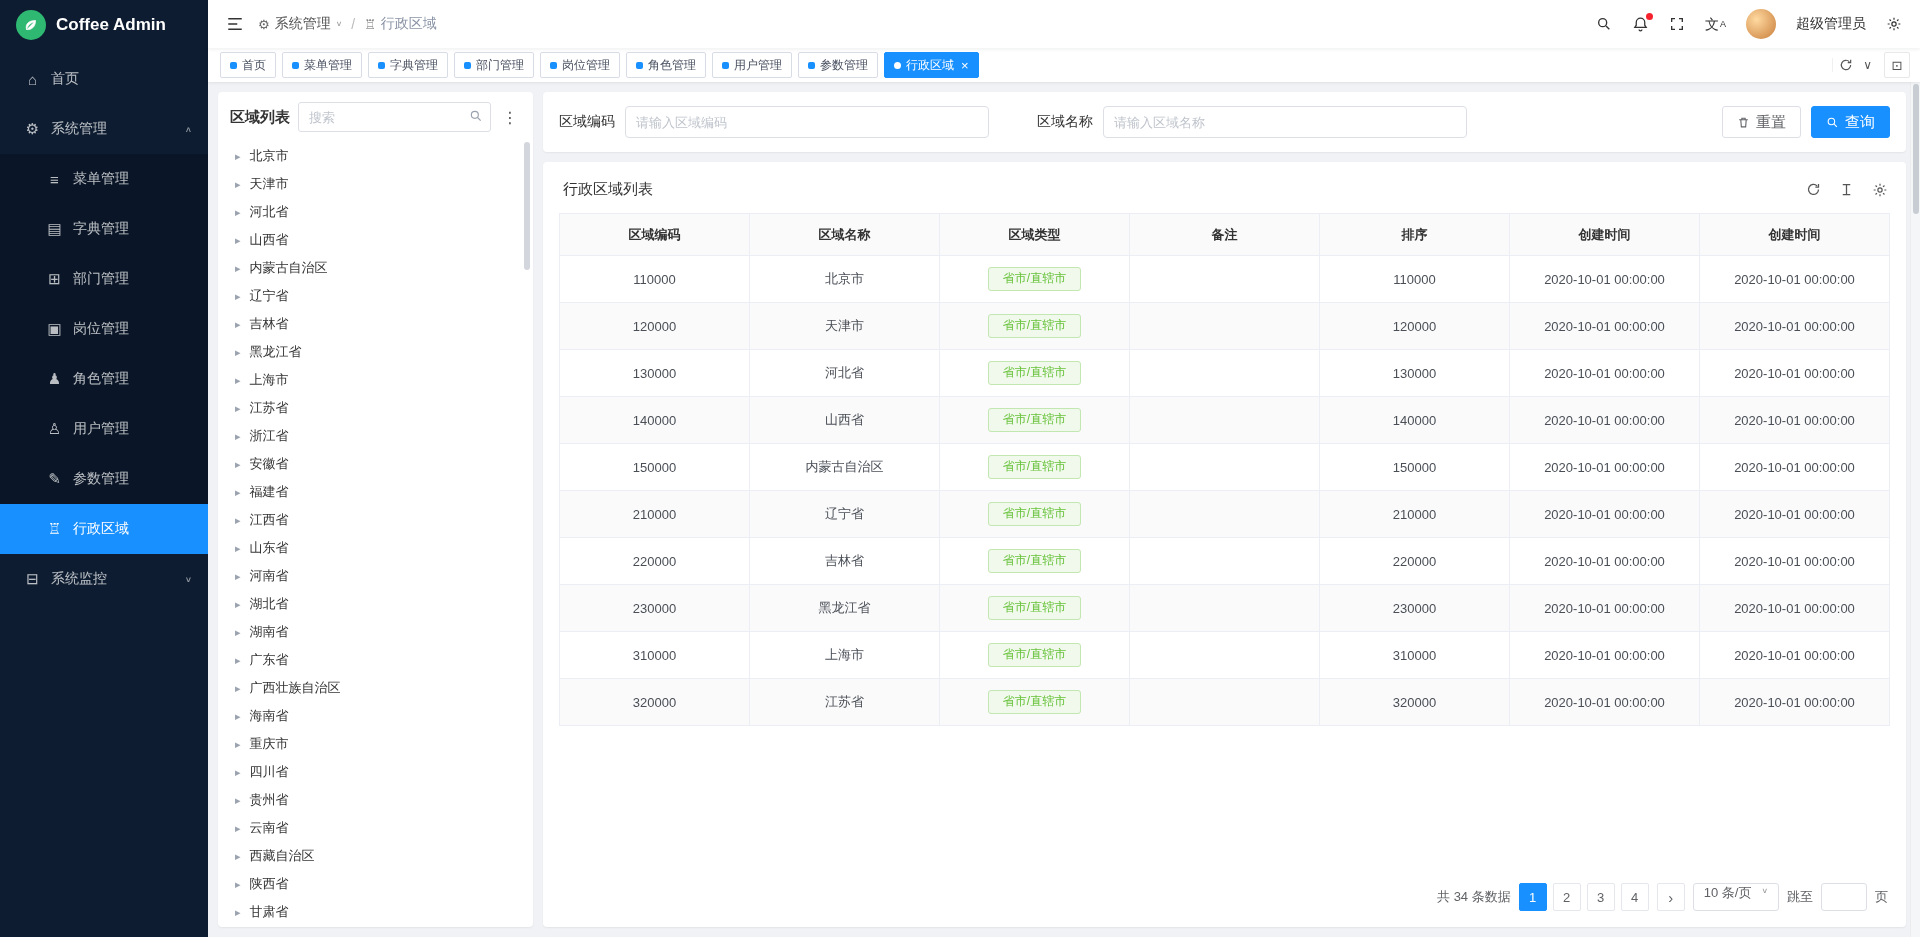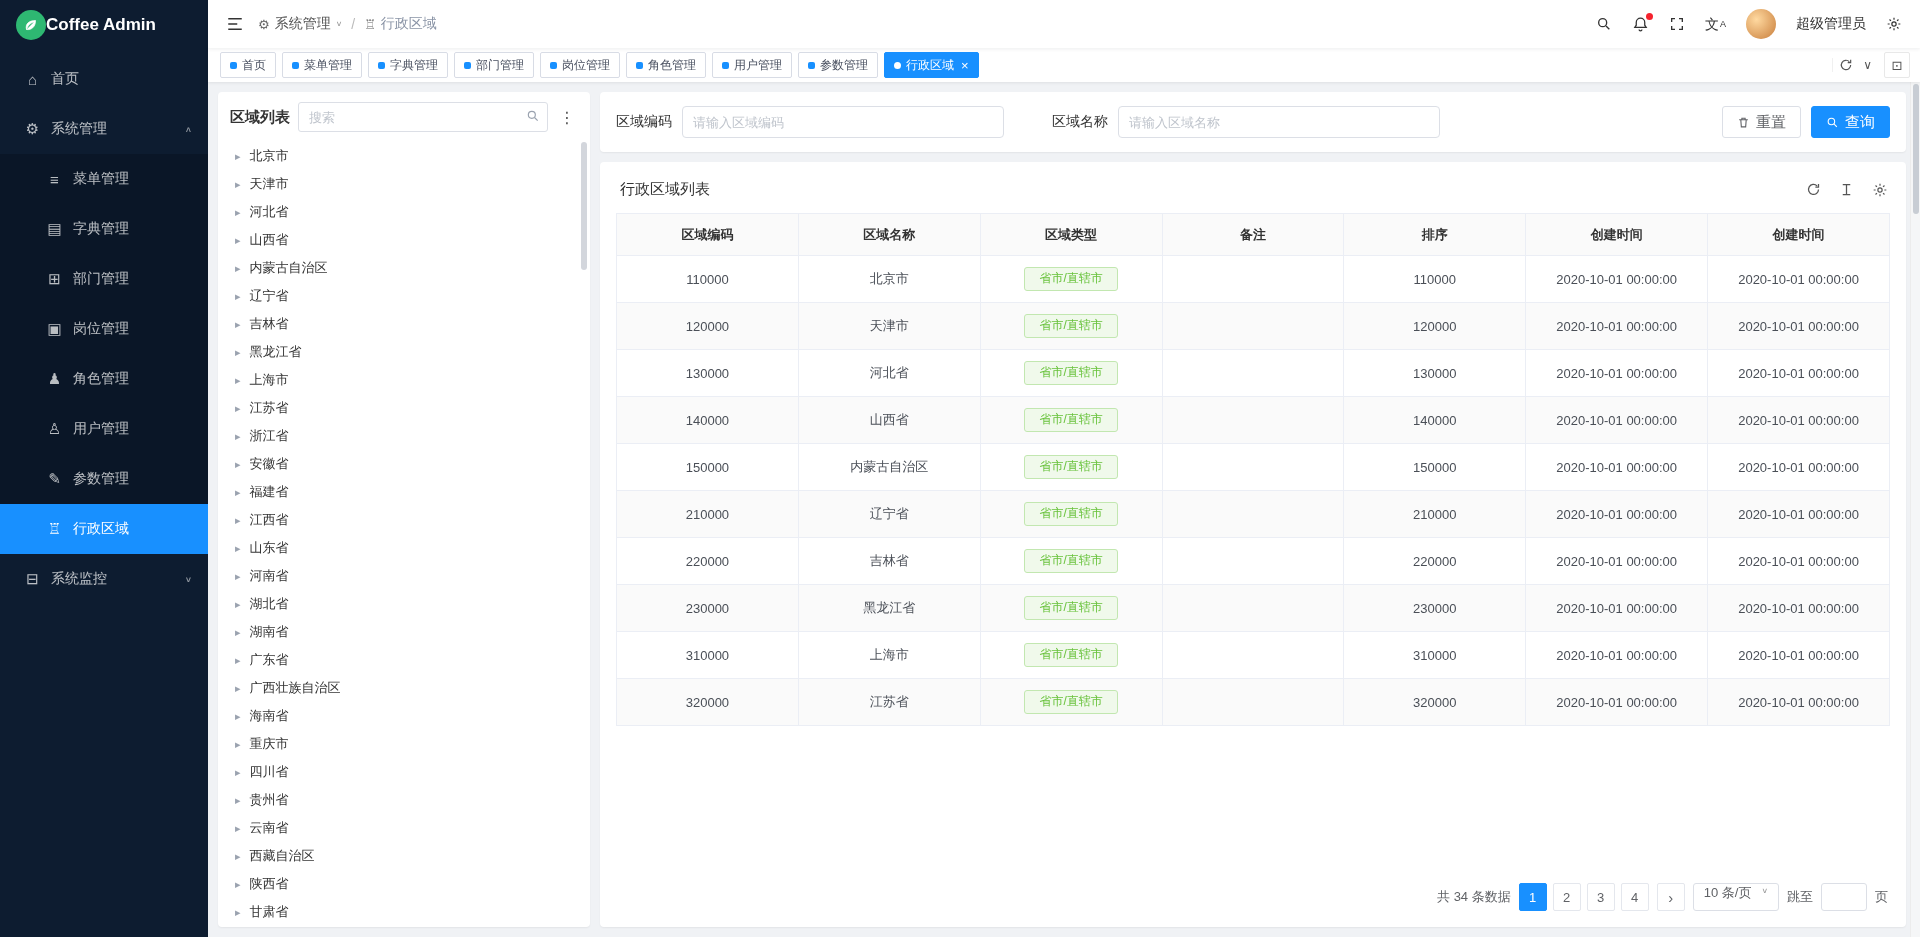--- a/index.html
+++ b/index.html
@@ -2,21 +2,21 @@
 <html style="--accent: #1890ff; --sidebar-bg: #0d1c30; --logo-green: #2eb872; --tag-green: #67c23a; --tag-green-bg: #f0f9eb; --tag-green-border: #c2e7b0; --danger: #f5222d;"><head>
 <meta charset="utf-8">
 <style>
   *{box-sizing:border-box;margin:0;padding:0}
   html,body{width:1920px;height:937px;overflow:hidden}
   body{font-family:"Liberation Sans","DejaVu Sans",sans-serif;font-size:14px;color:#333;background:#f0f2f5}
   .app{position:relative;display:flex;width:1920px;height:937px}
 
   
   .sidebar{width:208px;flex-shrink:0;background:var(--sidebar-bg,#0d1c30);color:rgba(255,255,255,.72);display:flex;flex-direction:column;overflow:hidden}
-  .logo{height:50px;display:flex;align-items:center;padding:0 16px;flex-shrink:0}
+  .logo{height:50px;display:flex;align-items:center;gap:10px;padding:0 16px;flex-shrink:0}
   .logo-mark{width:30px;height:30px;border-radius:50%;background:var(--logo-green,#2eb872);display:flex;align-items:center;justify-content:center;flex-shrink:0}
   .logo-text{color:#fff;font-weight:bold;font-size:17px;white-space:nowrap}
   .menu{padding-top:4px}
   .menu-item{height:50px;display:flex;align-items:center;gap:10px;padding:0 16px 0 24px;font-size:14px;cursor:pointer;white-space:nowrap}
   .menu-item.level-2{padding-left:46px;background:rgba(0,0,0,.18)}
   .menu-item.active{background:var(--accent,#1890ff);color:#fff}
   .mi-icon{width:17px;text-align:center;font-size:15px;flex-shrink:0}
   .mi-chev{margin-left:auto;font-size:10px;color:rgba(255,255,255,.55);transform:scaleY(.8)}
 
   
@@ -47,39 +47,39 @@
   .tag-close{font-size:13px;margin-left:2px;line-height:1}
   .tags-actions{display:flex;align-items:center;gap:10px;margin-left:auto;color:#555;padding:0 6px;border-left:1px solid #f0f0f0}
   .ta-btn{display:inline-flex;align-items:center;justify-content:center;cursor:pointer;font-size:12px;color:#555}
   .layout-btn{width:26px;height:26px;border:1px solid #e8e8e8;border-radius:2px;display:flex;align-items:center;justify-content:center;color:#555;cursor:pointer;font-size:13px;background:#fff}
 
   
   .content{flex:1;display:flex;gap:10px;padding:10px 14px 10px 10px;min-height:0}
   .card{background:#fff;border-radius:4px;box-shadow:0 1px 2px rgba(0,0,0,.06)}
 
   
-  .tree-card{width:372px;flex-shrink:0;display:flex;flex-direction:column;position:relative;min-height:0}
+  .tree-card{width:315px;flex-shrink:0;display:flex;flex-direction:column;position:relative;min-height:0}
   .tree-head{display:flex;align-items:center;gap:8px;padding:10px 12px;flex-shrink:0}
   .tree-title{font-weight:bold;font-size:15px;white-space:nowrap}
   .tree-search{flex:1;position:relative}
   .tree-search input{width:100%;height:30px;border:1px solid #dcdfe6;border-radius:3px;padding:0 28px 0 10px;font-size:13px;outline:none;color:#333}
   .tree-search input::placeholder{color:#bfc4cc}
   .ts-icon{position:absolute;right:8px;top:7px;display:flex}
   .tree-more{font-size:16px;color:#555;padding:0 3px;cursor:pointer}
   .tree-list{flex:1;overflow:hidden;padding-bottom:2px}
   .tree-node{height:28px;display:flex;align-items:center;gap:9px;padding:0 10px 0 17px;font-size:13px;color:#333;cursor:pointer}
   .tn-arrow{color:#9aa2af;font-size:11px}
   .tree-scrollbar{position:absolute;right:3px;top:50px;width:6px;height:128px;background:#d3d6dc;border-radius:3px;cursor:pointer}
 
   
   .right-col{flex:1;display:flex;flex-direction:column;gap:10px;min-width:0}
   .filter-card{display:flex;align-items:center;padding:14px 16px;flex-shrink:0}
   .f-label{font-size:14px;color:#333;margin-right:10px;white-space:nowrap}
   .f-label.second{margin-left:48px}
-  .f-input{width:322px;height:32px;border:1px solid #dcdfe6;border-radius:4px;padding:0 10px;font-size:13px;color:#333;outline:none}
+  .f-input{width:364px;height:32px;border:1px solid #dcdfe6;border-radius:4px;padding:0 10px;font-size:13px;color:#333;outline:none}
   .f-input::placeholder{color:#bfc4cc}
   .f-actions{margin-left:auto;display:flex;gap:10px}
   .btn{height:32px;padding:0 14px;border:1px solid #dcdfe6;background:#fff;border-radius:3px;font-size:15px;color:#606266;display:inline-flex;align-items:center;gap:6px;cursor:pointer;white-space:nowrap}
   .btn.primary{background:var(--accent,#1890ff);border-color:var(--accent,#1890ff);color:#fff}
 
   
   .table-card{flex:1;display:flex;flex-direction:column;padding:14px 16px;min-height:0}
   .tc-head{display:flex;align-items:center;margin:4px 2px 14px 4px;flex-shrink:0}
   .tc-title{font-size:15px;font-weight:normal;color:#333}
   .tc-icons{margin-left:auto;display:flex;gap:18px;color:#555;align-items:center}

